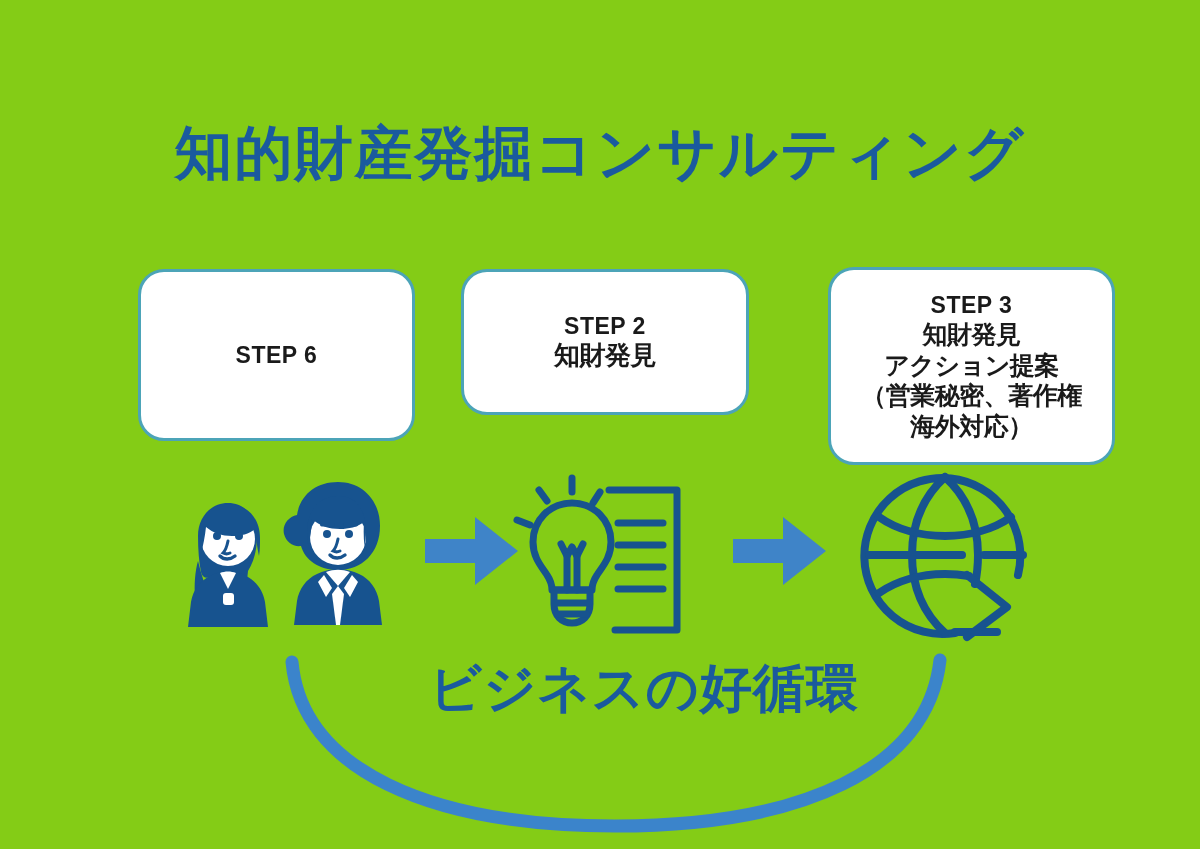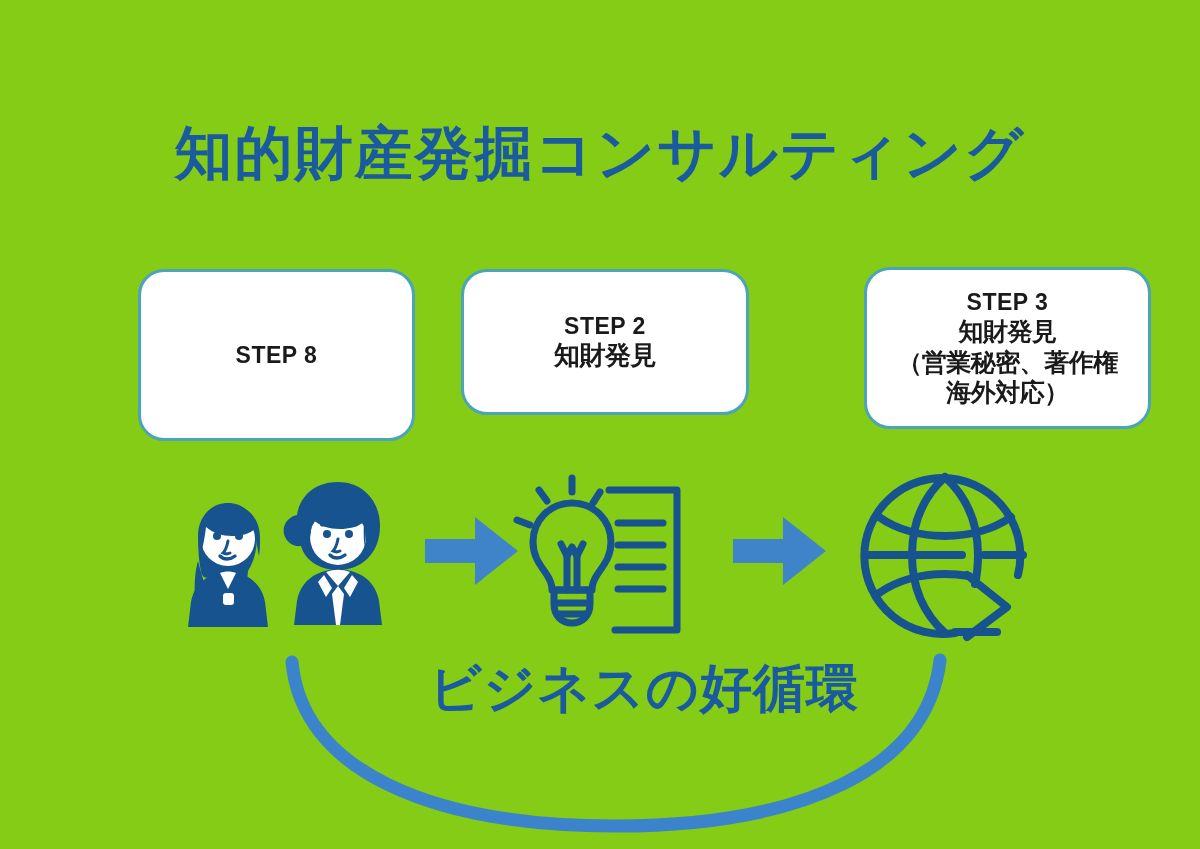--- a/index.html
+++ b/index.html
@@ -45,21 +45,21 @@
   }
   .step-line{
     font-size:26px;
     font-weight:700;
     line-height:1.22;
     letter-spacing:-0.5px;
     white-space:nowrap;
   }
   #box1{left:138px;top:269px;width:277px;height:172px;}
   #box2{left:461px;top:269px;width:288px;height:146px;}
-  #box3{left:864px;top:267px;width:287px;height:162px;}
+  #box3{left:828px;top:267px;width:287px;height:198px;}
   #box1 .step-line{font-size:25px;}
   #box3 .step-line{font-size:25px;}
 
   
   .icon-slot{position:absolute;}
   #people-icon{left:168px;top:465px;width:255px;height:180px;}
   #bulb-icon{left:505px;top:470px;width:195px;height:172px;}
   #globe-icon{left:855px;top:465px;width:180px;height:180px;}
   #arrow1{left:425px;top:515px;width:95px;height:72px;}
   #arrow2{left:733px;top:515px;width:95px;height:72px;}
@@ -79,31 +79,32 @@
   }
 </style>
 </head>
 <body>
 
 <div id="canvas">
 
   <div id="title">知的財産発掘コンサルティング</div>
 
   <div class="step-box" id="box1">
-    <div class="step-head">STEP 8</div>
+    <div class="step-head">STEP 6</div>
   </div>
 
   <div class="step-box" id="box2">
     <div class="step-head">STEP 2</div>
     <div class="step-line">知財発見</div>
   </div>
 
   <div class="step-box" id="box3">
     <div class="step-head">STEP 3</div>
     <div class="step-line">知財発見</div>
+    <div class="step-line">アクション提案</div>
     <div class="step-line">（営業秘密、著作権</div>
     <div class="step-line">海外対応）</div>
   </div>
 
   <div class="icon-slot" id="people-icon">
     <svg viewBox="0 0 255 180" width="255" height="180" aria-hidden="true">
       <g fill="#17538f">
 
         <path d="M60 38c-17 0-30 14-30 33 0 14 1 26 3 36 1 5 5 7 9 5 1 6 1 12 1 17l19 3 18-4c-1-7-1-15 0-22 6-9 9-22 9-35 0-19-12-33-29-33z"></path>
         <path d="M30 96c-3 10-4 24-3 37l15-2c-5-10-9-22-12-35z"></path>

